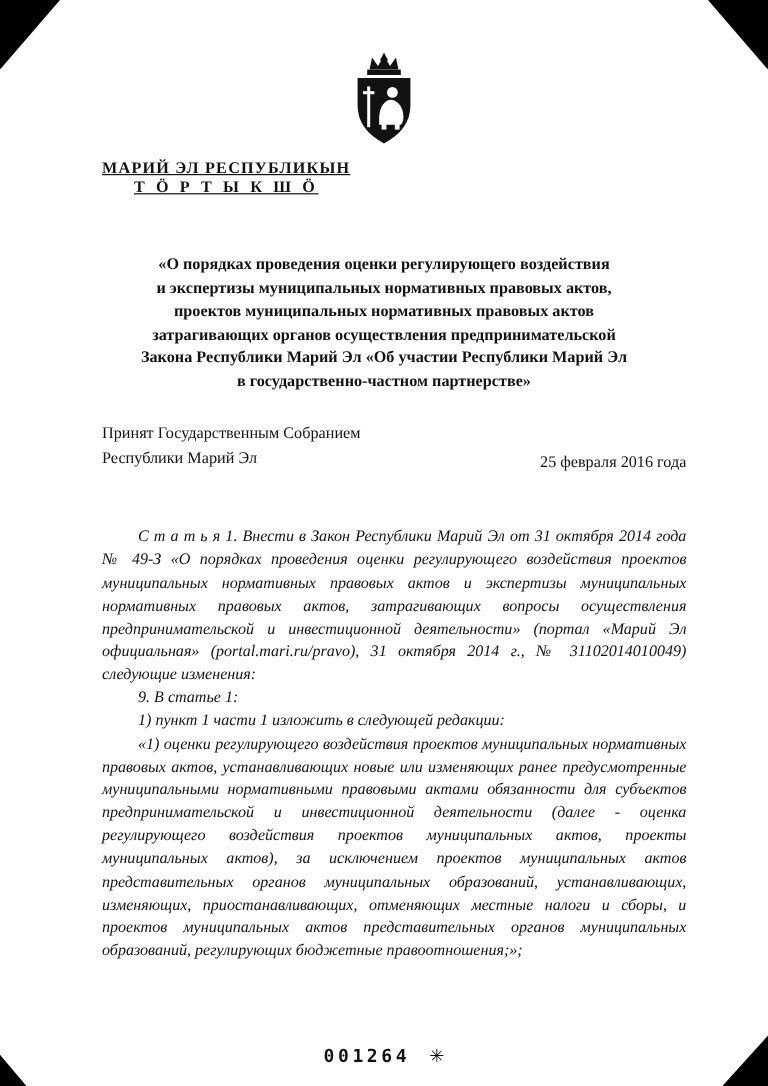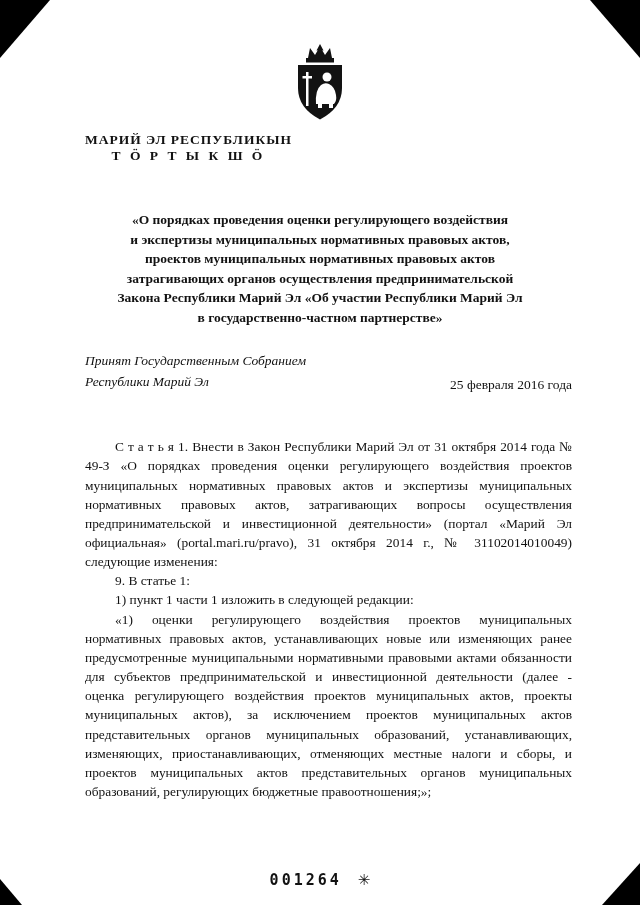--- a/index.html
+++ b/index.html
@@ -31,20 +31,21 @@
     width: 58px;
     height: 80px;
   }
 
   .header-row {
     display: flex;
     justify-content: space-between;
     margin: 10px 70px 0 85px;
     font-weight: bold;
     font-size: 13.5px;
+    text-decoration: underline;
   }
   .header-col { text-align: center; }
   .hline1 { letter-spacing: 1px; }
   .hline2 { margin-top: 0; letter-spacing: 1px; }
   .wide { letter-spacing: 3px; }
 
   .title-block {
     margin: 46px 46px 0 46px;
     text-align: center;
     font-weight: bold;
@@ -52,31 +53,32 @@
     line-height: 1.45;
   }
 
   .adopted-row {
     margin: 24px 68px 0 85px;
     display: flex;
     justify-content: space-between;
     align-items: flex-end;
     font-size: 13.5px;
   }
-  .adopted-left div { line-height: 1.55; font-style: italic; }
+  .adopted-left div { line-height: 1.55; }
 
   .body-text {
     margin: 44px 68px 0 85px;
     font-size: 13.4px;
     line-height: 1.43;
     text-align: justify;
   }
   .body-text p {
     margin: 0;
     text-indent: 30px;
+    font-style: italic;
   }
 
   .footer {
     margin-top: auto;
     margin-bottom: 16px;
     text-align: center;
     font-family: "DejaVu Sans Mono", monospace;
     font-size: 15px;
     font-weight: bold;
     letter-spacing: 3px;

